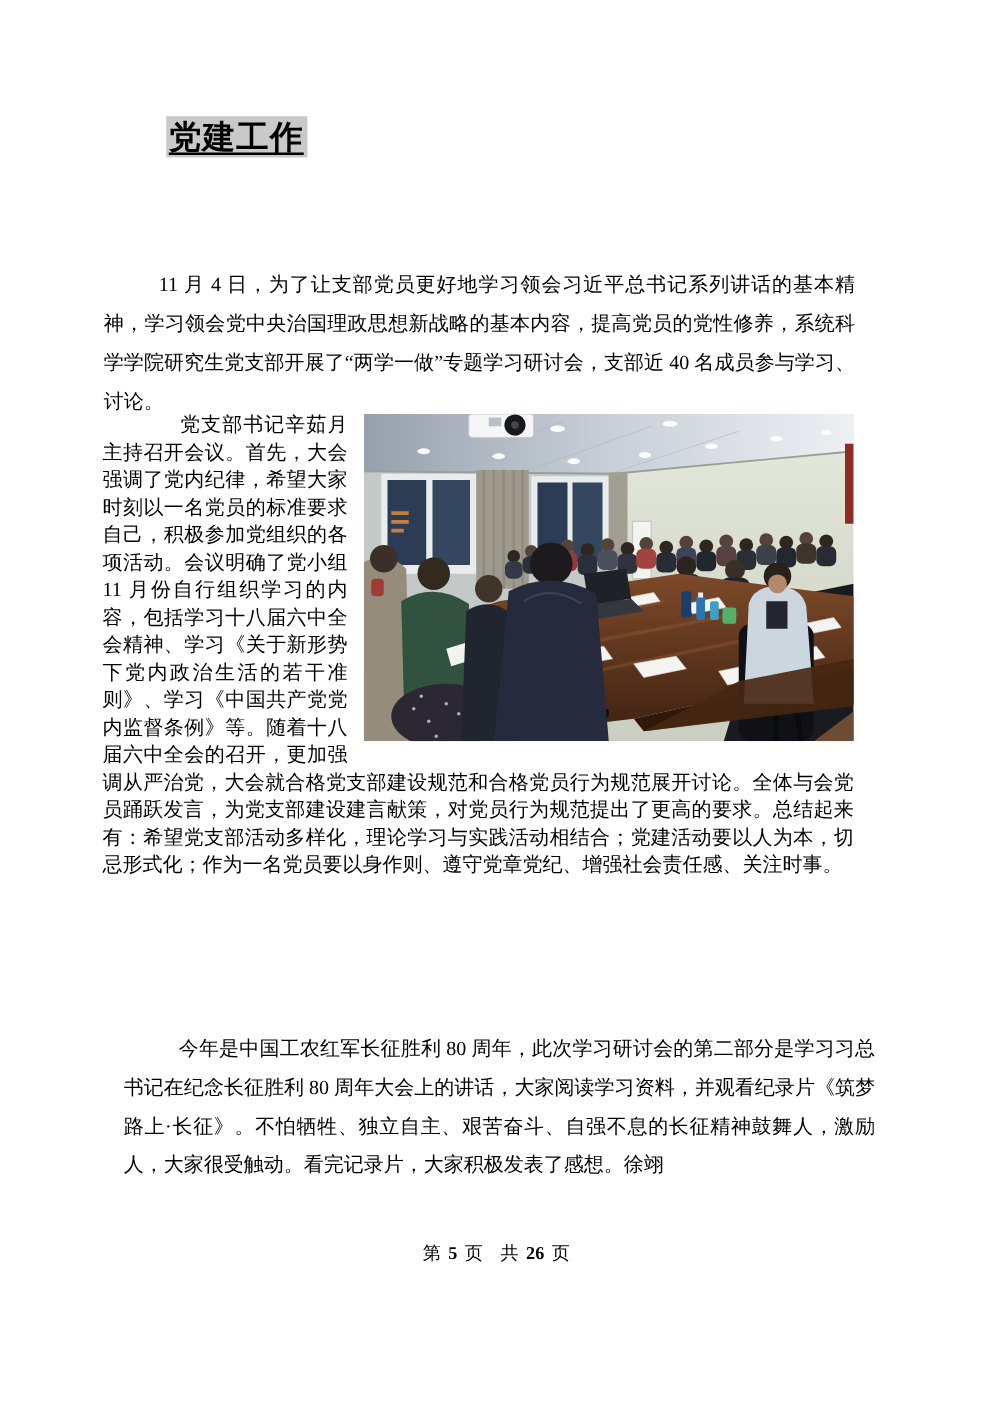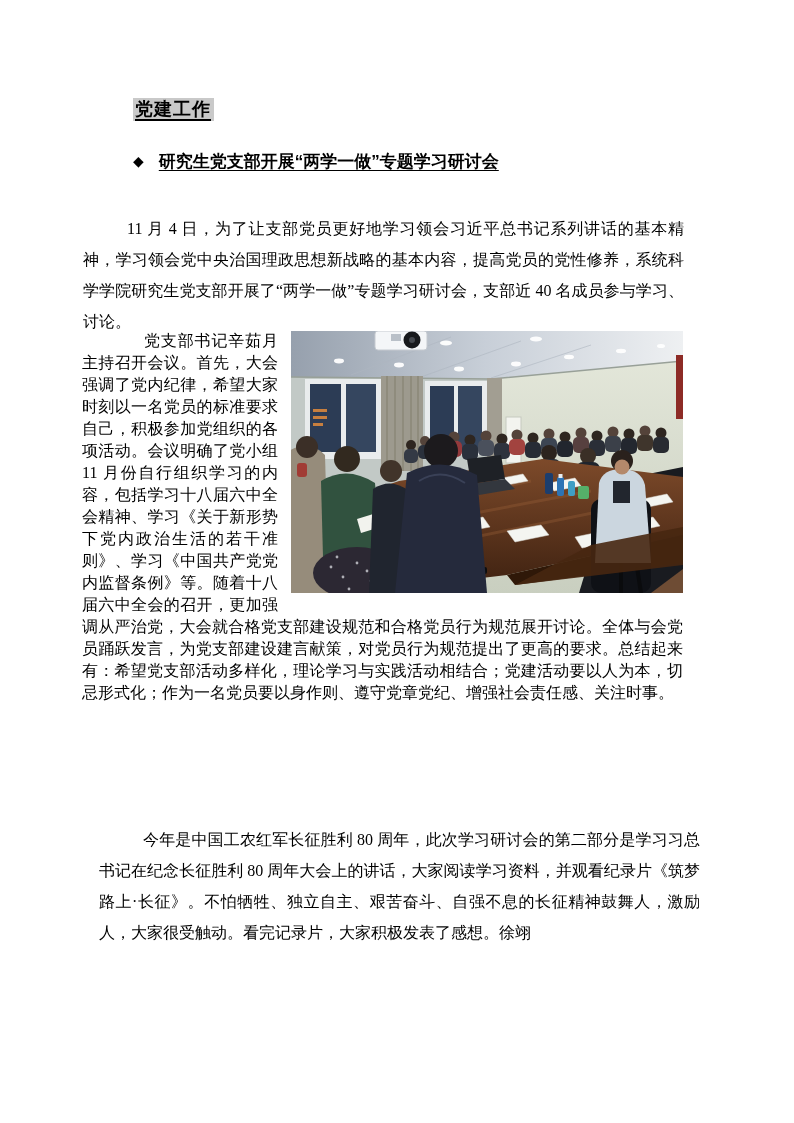--- a/index.html
+++ b/index.html
@@ -4,21 +4,21 @@
 <style>
   html,body { margin:0; padding:0; background:#ffffff; }
   .page {
     position:relative; width:794px; height:1123px; margin:0 auto;
     background:#ffffff; overflow:hidden; color:#000;
     font-family:"Liberation Serif","DejaVu Serif",serif;
   }
   .section-heading {
     position:absolute; left:133px; top:94px; margin:0;
     font-family:"Liberation Sans","DejaVu Sans",sans-serif;
-    font-weight:bold; font-size:18px; line-height:30px; letter-spacing:1px;
+    font-weight:bold; font-size:26px; line-height:30px; letter-spacing:1px;
   }
   .section-heading .hl {
     background:#c9c9c9; padding:1px 3px 2px 2px;
     text-decoration:underline; text-underline-offset:4px; text-decoration-thickness:1.5px;
   }
   .article-title {
     position:absolute; left:133px; top:149px; width:560px;
     font-family:"Liberation Sans","DejaVu Sans",sans-serif;
     font-weight:bold; font-size:17px; line-height:24px;
   }
@@ -41,23 +41,20 @@
   .page-footer .num { font-weight:bold; padding:0 4px; }
   .page-footer .gap { padding-left:12px; }
 </style>
 </head>
 <body>
 
 <div class="page">
 
   <h1 class="section-heading"><span class="hl">党建工作</span></h1>
 
-  <div class="article-title">
-    <span class="bullet">◆</span><span class="title-u">研究生党支部开展“两学一做”专题学习研讨会</span>
-  </div>
 
   <p class="para p1">11 月 4 日，为了让支部党员更好地学习领会习近平总书记系列讲话的基本精神，学习领会党中央治国理政思想新战略的基本内容，提高党员的党性修养，系统科学学院研究生党支部开展了“两学一做”专题学习研讨会，支部近 40 名成员参与学习、讨论。</p>
 
   <div class="para wrap-para">
     <span class="photo-float" role="img" aria-label="研讨会现场照片：会议室长桌周围坐满党员，阅读学习资料">
       <svg viewBox="0 0 392 262" width="392" height="262" preserveAspectRatio="none">
         <defs>
           <linearGradient id="gCeil" x1="0" x2="1" y1="0" y2="0">
             <stop offset="0" stop-color="#96a0ad"></stop>
               <stop offset="0.5" stop-color="#c8cfd8"></stop>
@@ -266,14 +263,17 @@
           <circle cx="331" cy="136" r="7.5" fill="#b4896b"></circle>
         </g>
         <polygon points="300,214 392,196 392,234 224,254" fill="#472711" opacity="0.9"></polygon>
         <polygon points="360,262 392,238 392,262" fill="#6e4c34"></polygon>
       </svg>
     </span><span>党支部书记辛茹月主持召开会议。首先，大会强调了党内纪律，希望大家时刻以一名党员的标准要求自己，积极参加党组织的各项活动。会议明确了党小组 11 月份自行组织学习的内容，包括学习十八届六中全会精神、学习《关于新形势下党内政治生活的若干准则》、学习《中国共产党党内监督条例》等。随着十八届六中全会的召开，更加强调从严治党，大会就合格党支部建设规范和合格党员行为规范展开讨论。全体与会党员踊跃发言，为党支部建设建言献策，对党员行为规范提出了更高的要求。总结起来有：希望党支部活动多样化，理论学习与实践活动相结合；党建活动要以人为本，切忌形式化；作为一名党员要以身作则、遵守党章党纪、增强社会责任感、关注时事。</span>
   </div>
 
   <p class="para p3">今年是中国工农红军长征胜利 80 周年，此次学习研讨会的第二部分是学习习总书记在纪念长征胜利 80 周年大会上的讲话，大家阅读学习资料，并观看纪录片《筑梦路上·长征》。不怕牺牲、独立自主、艰苦奋斗、自强不息的长征精神鼓舞人，激励人，大家很受触动。看完记录片，大家积极发表了感想。徐翊</p>
 
+  <div class="page-footer">
+    <span>第</span><span class="num">5</span><span>页</span><span class="gap">共</span><span class="num">26</span><span>页</span>
+  </div>
 
 </div>
 
 </body></html>

